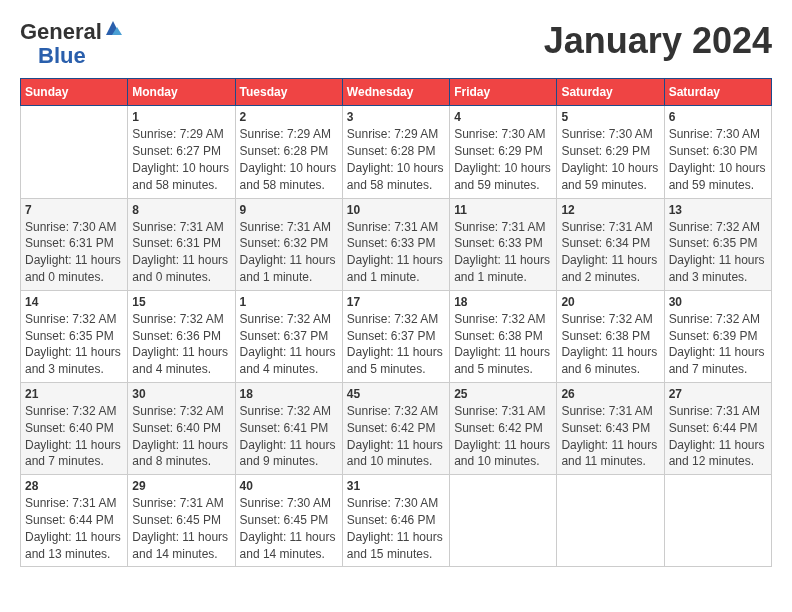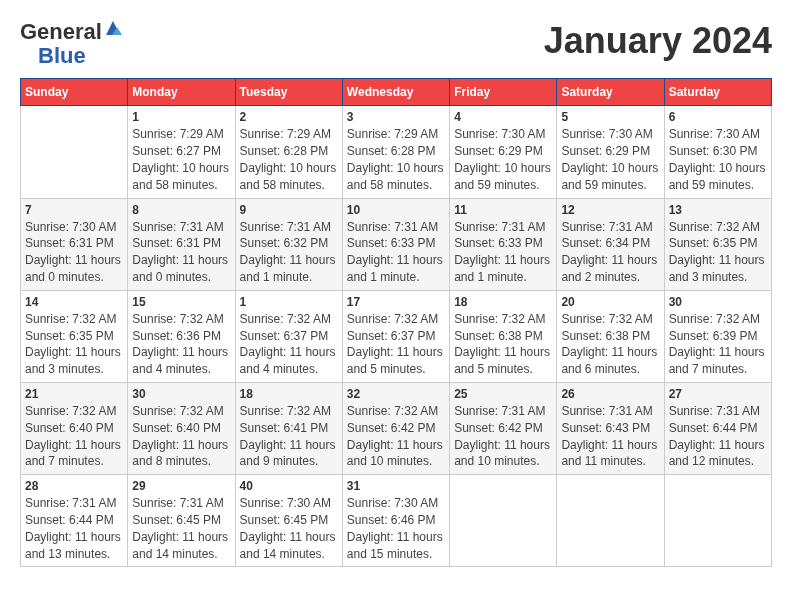--- a/index.html
+++ b/index.html
@@ -284,21 +284,21 @@
 and 8 minutes.</div>
         </td>
         <td>
           <div class="day-number">18</div>
           <div class="day-info" style="white-space: pre-line;">Sunrise: 7:32 AM
 Sunset: 6:41 PM
 Daylight: 11 hours
 and 9 minutes.</div>
         </td>
         <td>
-          <div class="day-number">32</div>
+          <div class="day-number">45</div>
           <div class="day-info" style="white-space: pre-line;">Sunrise: 7:32 AM
 Sunset: 6:42 PM
 Daylight: 11 hours
 and 10 minutes.</div>
         </td>
         <td>
           <div class="day-number">25</div>
           <div class="day-info" style="white-space: pre-line;">Sunrise: 7:31 AM
 Sunset: 6:42 PM
 Daylight: 11 hours

